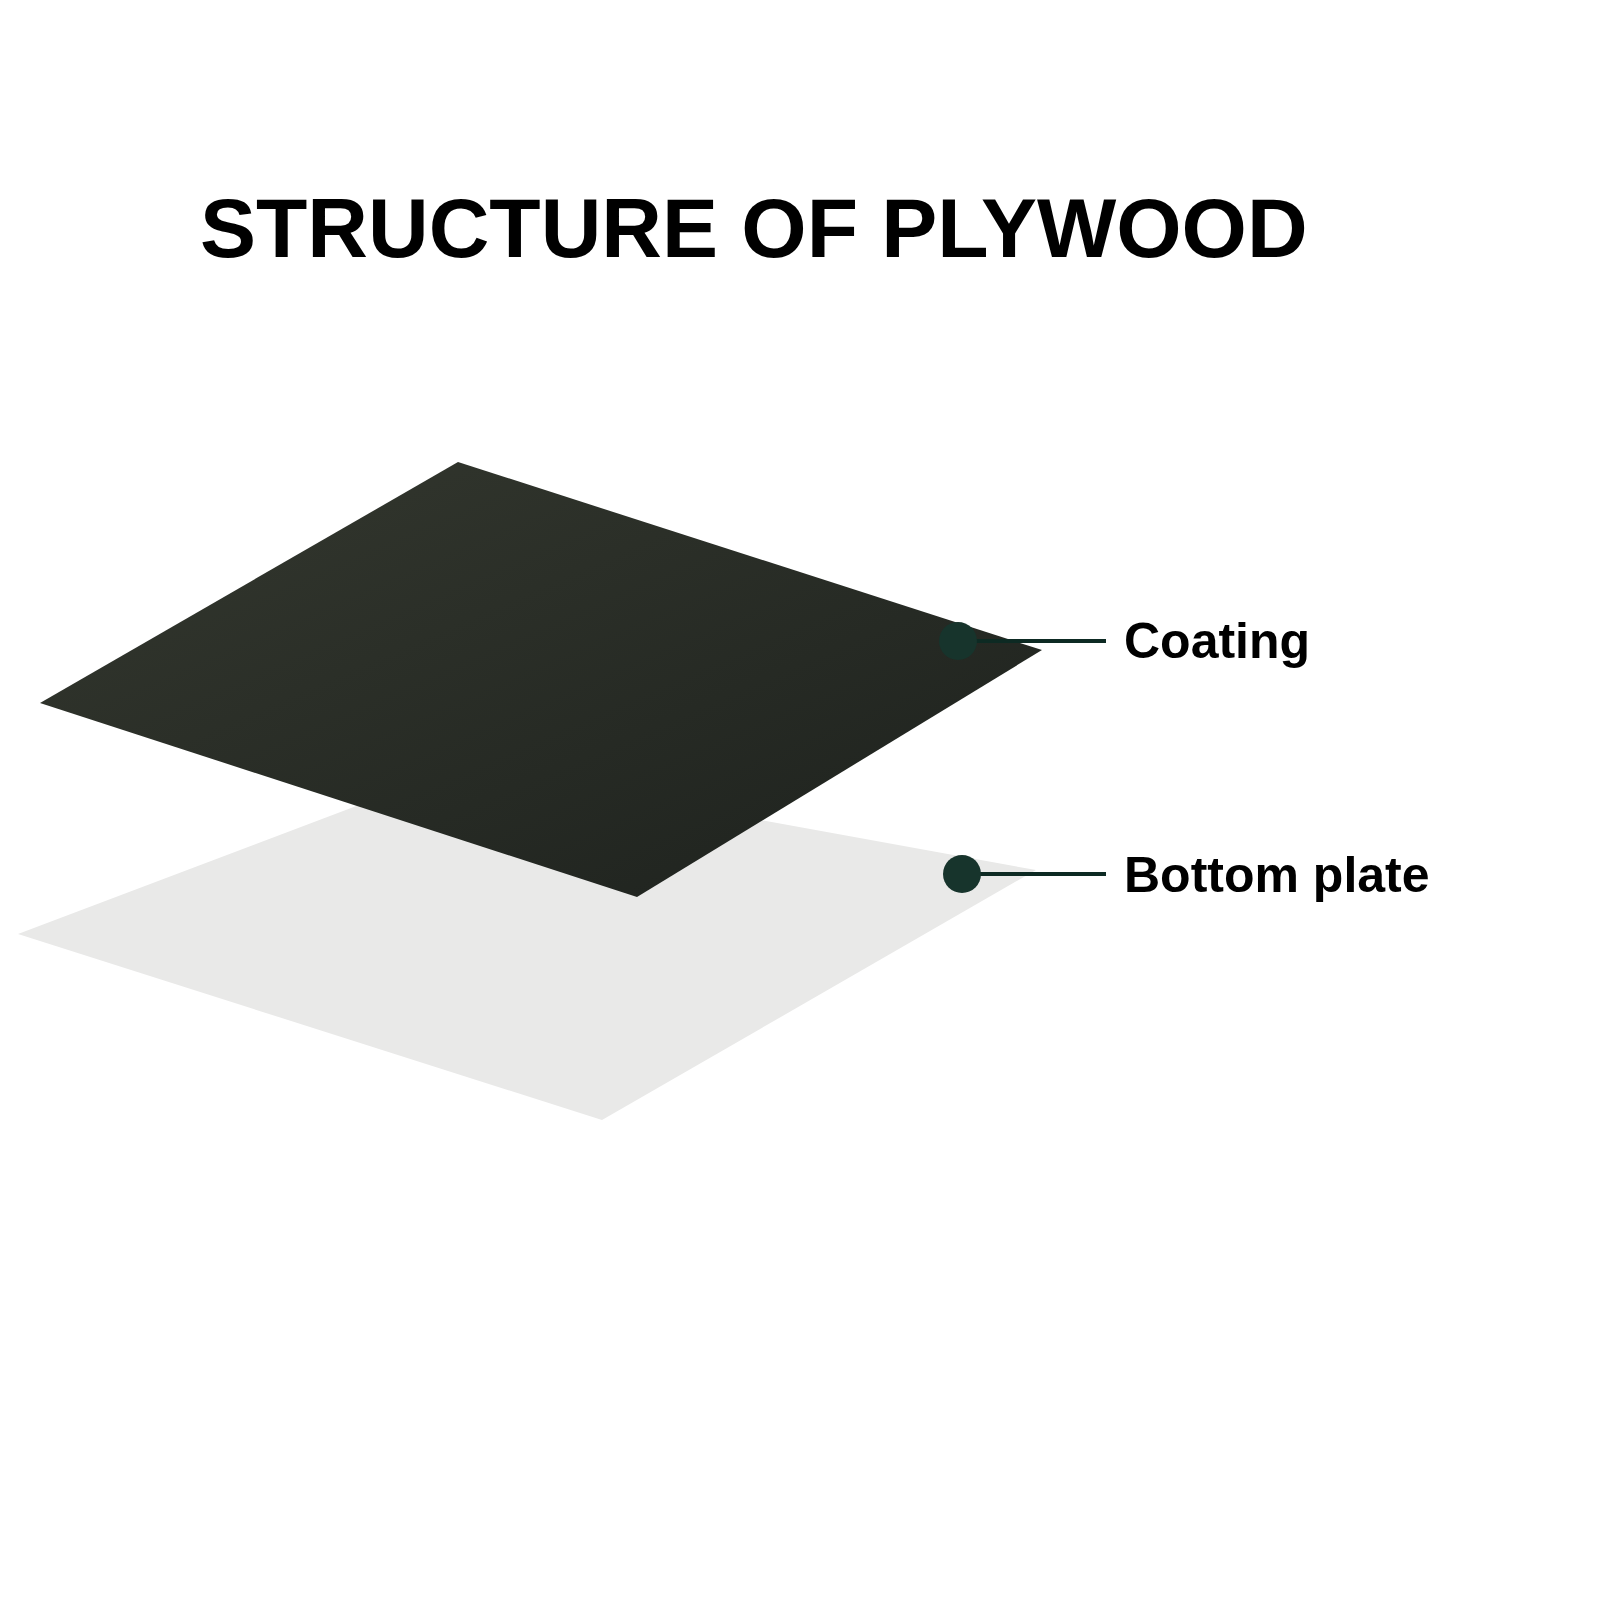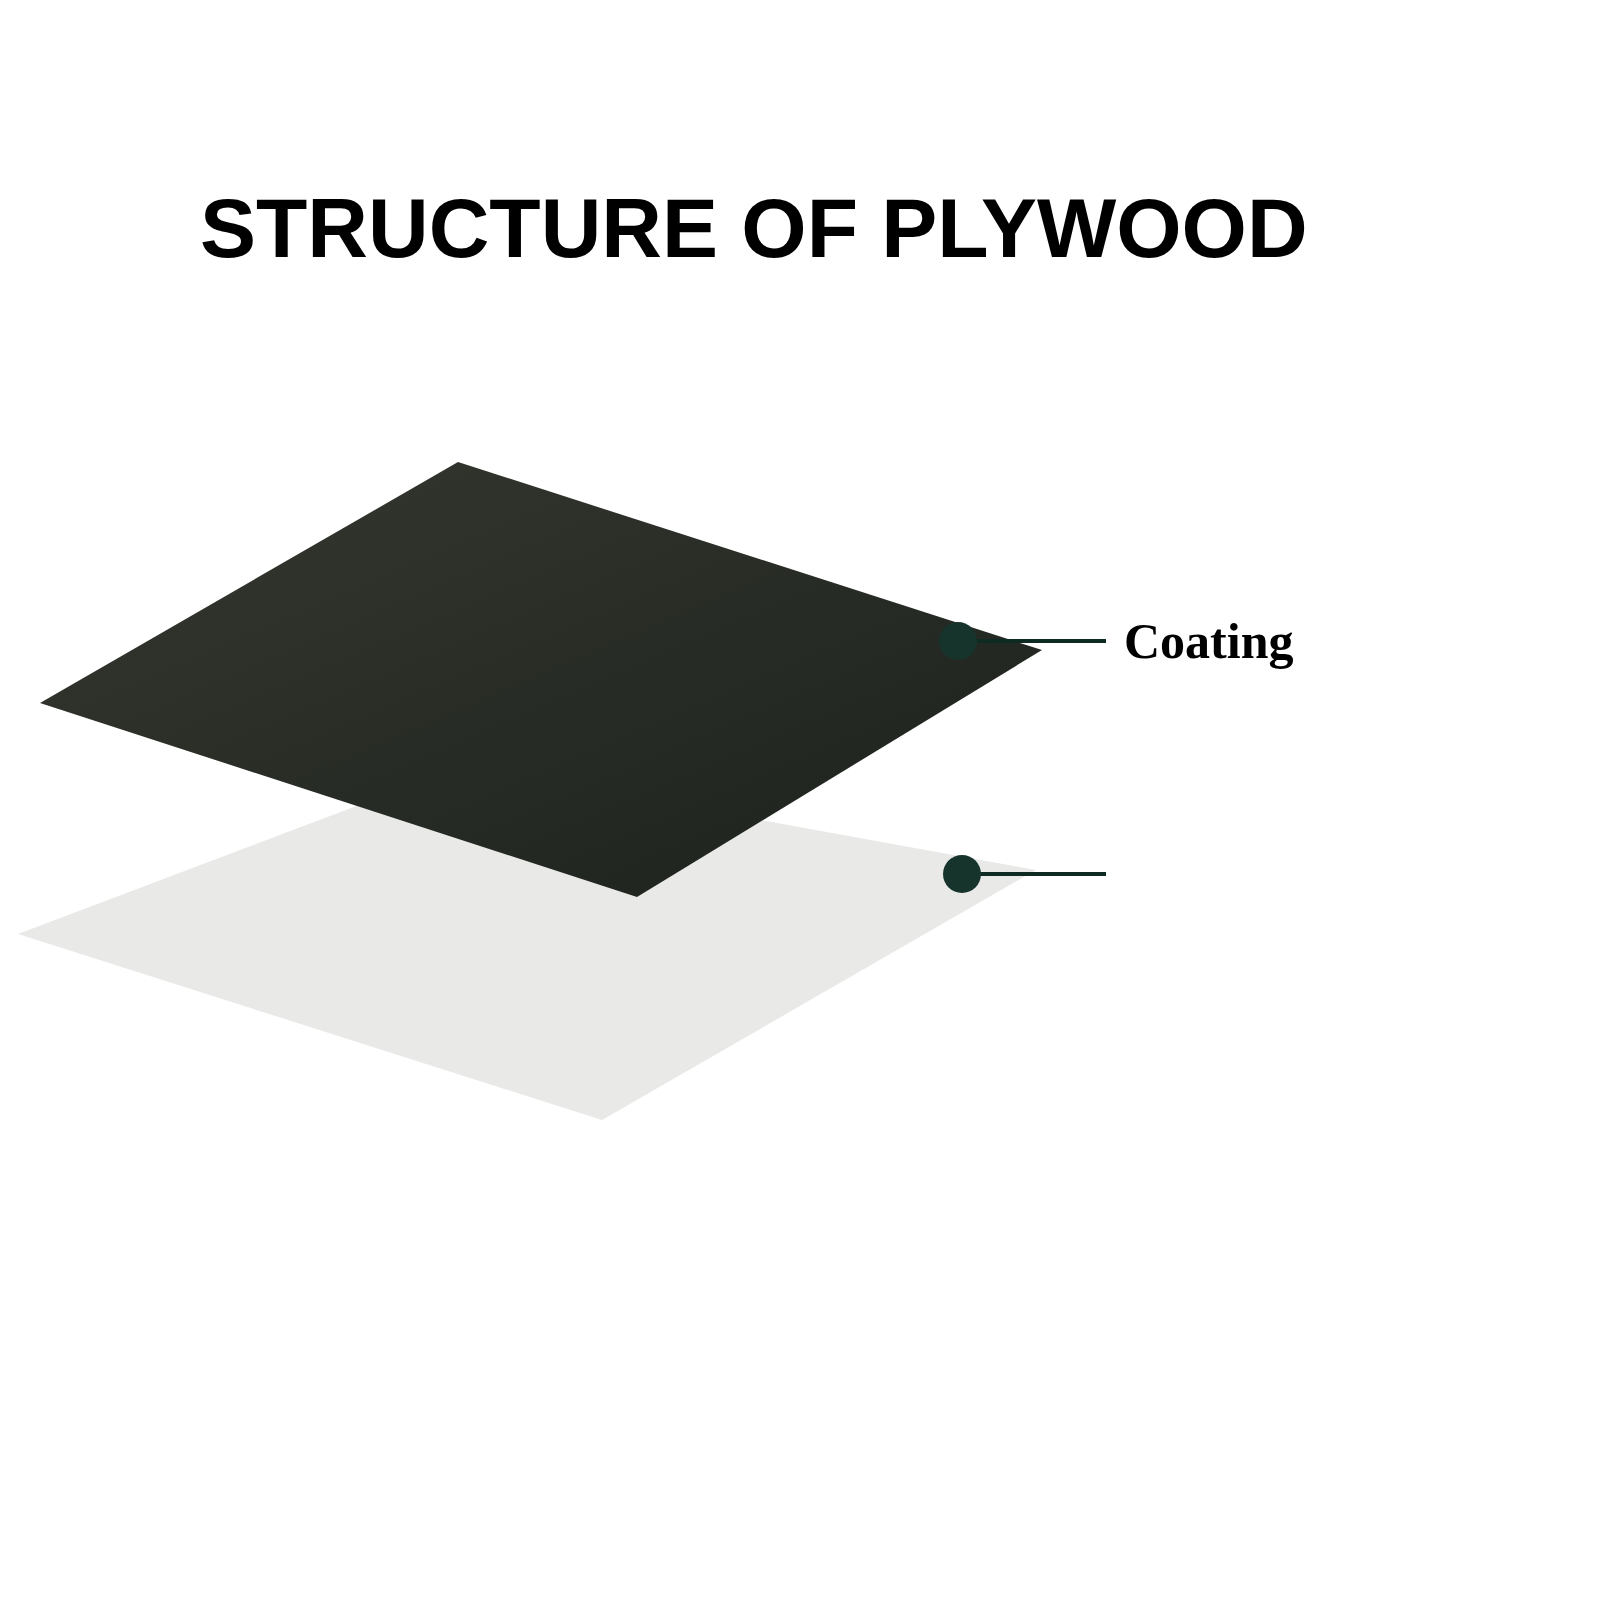--- a/index.html
+++ b/index.html
@@ -36,21 +36,20 @@
     left: 0;
     top: 0;
   }
   .label {
     position: absolute;
     font-size: 50px;
     font-weight: bold;
     color: #000000;
     line-height: 1;
     white-space: nowrap;
-    font-family: Liberation Serif, serif;
   }
   .label-coating {
     left: 1124px;
     top: 616px;
   }
   .label-bottom-plate {
     left: 1124px;
     top: 850px;
   }
   .callout-line {
@@ -81,14 +80,15 @@
 
     <line class="callout-line" x1="958" y1="641" x2="1106" y2="641" stroke="#0d2a23"></line>
     <circle class="callout-dot" cx="958" cy="641" r="19" fill="#17342c"></circle>
 
     <line class="callout-line" x1="962" y1="874" x2="1106" y2="874" stroke="#0d2a23"></line>
     <circle class="callout-dot" cx="962" cy="874" r="19" fill="#17342c"></circle>
   </svg>
 
   <div class="label label-coating">Coating</div>
 
+  <div class="label label-bottom-plate">Bottom plate</div>
 
 </div>
 
 </body></html>

